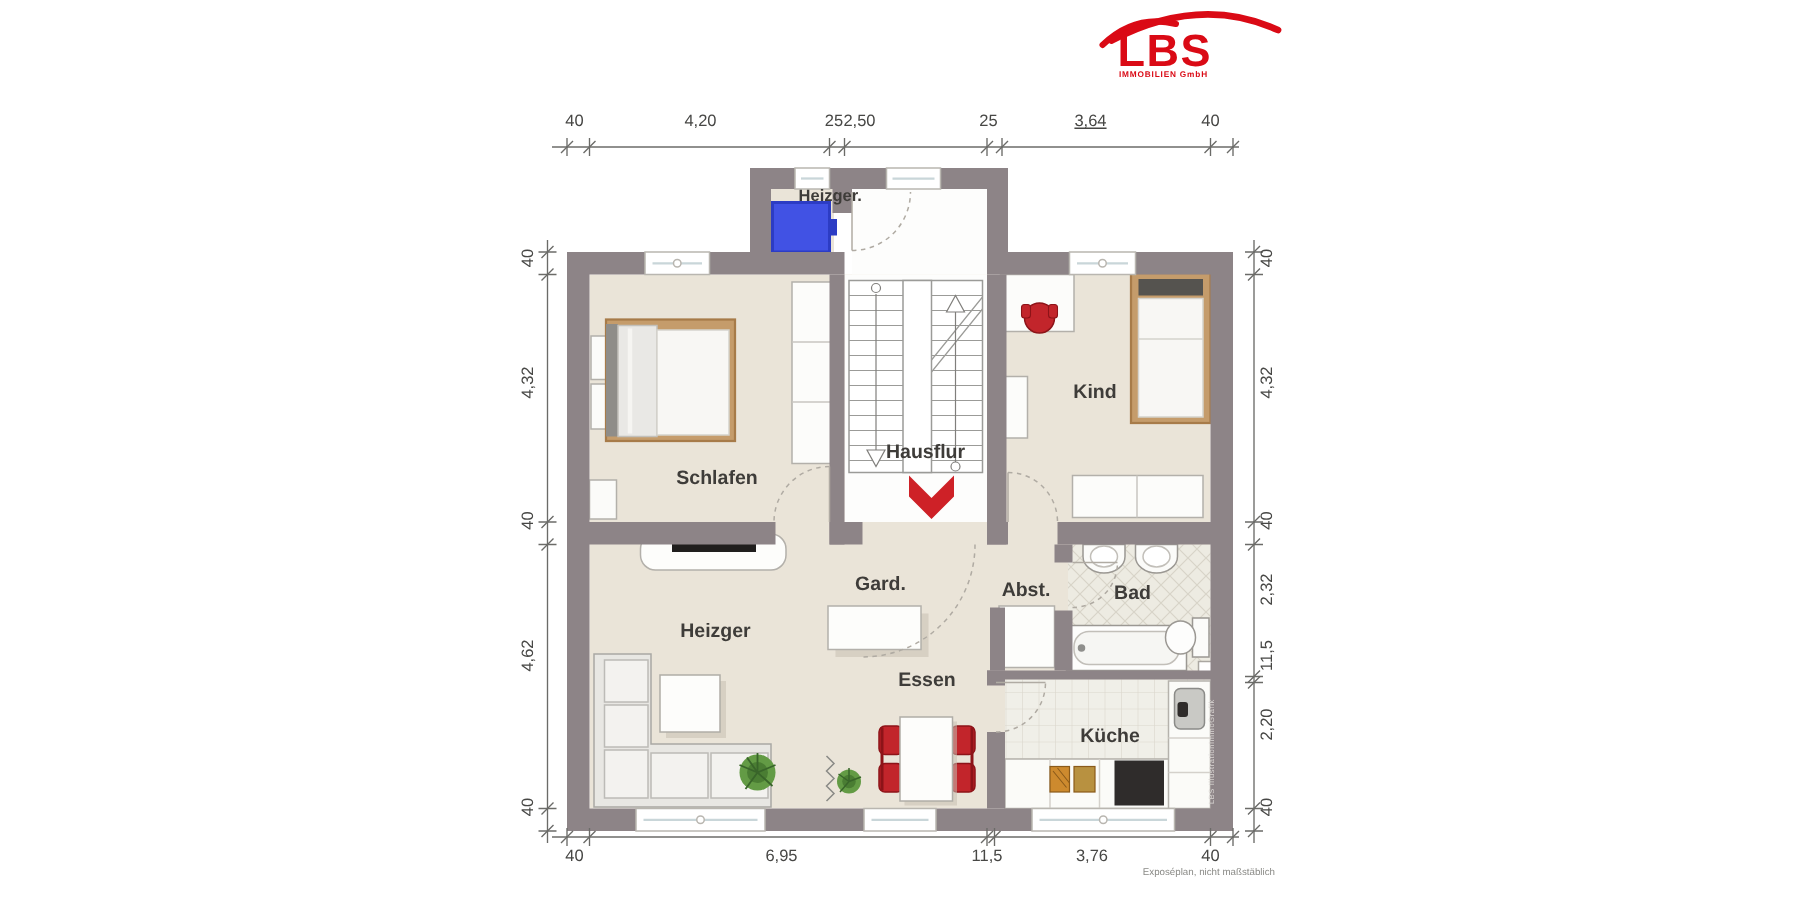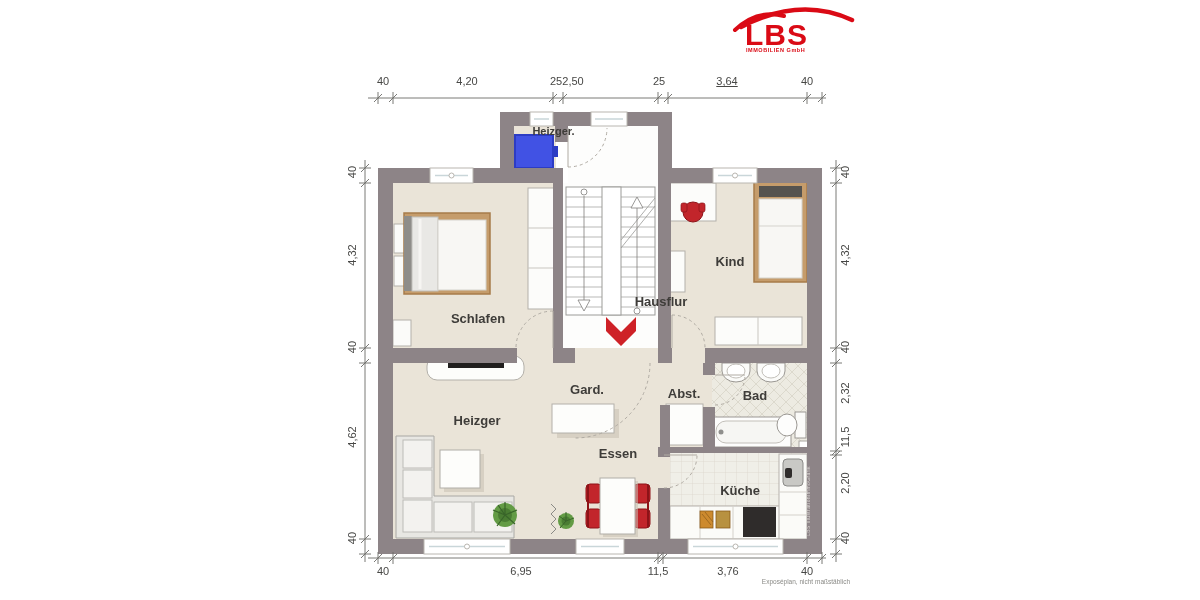--- a/index.html
+++ b/index.html
@@ -307,21 +307,21 @@
   </g>
 </svg>
 
 
   <div class="abs logo-brand" style="left:745px;top:20px;">LBS</div>
   <div class="abs logo-sub" style="left:746px;top:47px;">IMMOBILIEN GmbH</div>
 
   <div class="abs room-label small" style="left:537px;top:131px;padding-left:33px;">Heizger.</div>
   <div class="abs room-label" style="left:478px;top:318px;">Schlafen</div>
   <div class="abs room-label" style="left:730px;top:261px;">Kind</div>
-  <div class="abs room-label" style="left:617px;top:301px;margin-left:44px;">Hausflur</div>
+  <div class="abs room-label" style="left:617px;top:301px;">Hausflur</div>
   <div class="abs room-label" style="left:587px;top:389px;">Gard.</div>
   <div class="abs room-label" style="left:477px;top:420px;">Heizger</div>
   <div class="abs room-label" style="left:610px;top:453px;padding-left:16px;">Essen</div>
   <div class="abs room-label" style="left:684px;top:393px;">Abst.</div>
   <div class="abs room-label" style="left:755px;top:395px;">Bad</div>
   <div class="abs room-label" style="left:740px;top:490px;">Küche</div>
 
   <div class="abs dim" style="left:361px;top:74px;">40</div>
   <div class="abs dim" style="left:445px;top:74px;">4,20</div>
   <div class="abs dim" style="left:534px;top:74px;">25</div>

